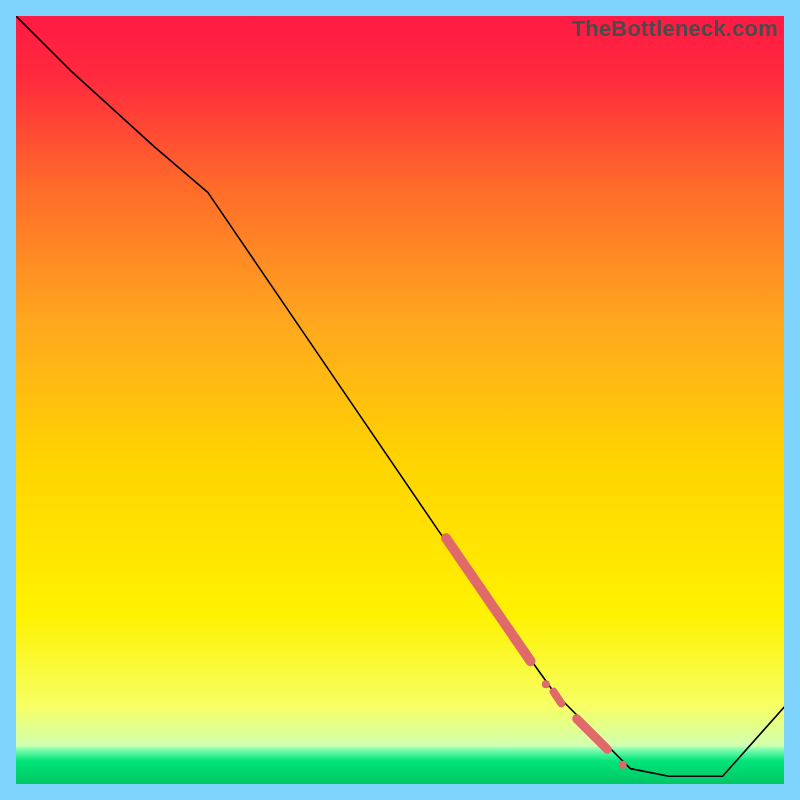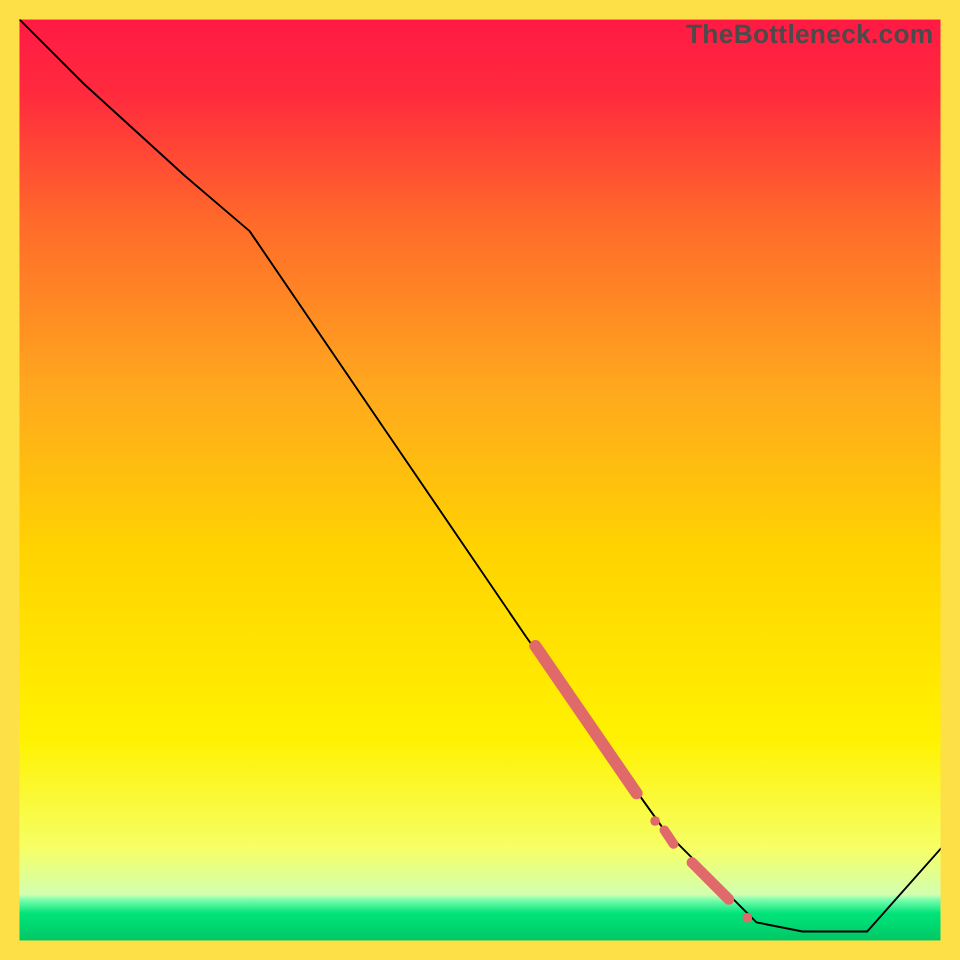--- a/index.html
+++ b/index.html
@@ -7,21 +7,21 @@
     padding: 0;
     width: 800px;
     height: 800px;
     overflow: hidden;
     background: #000;
     font-family: Arial, Helvetica, sans-serif;
   }
   .outer {
     width: 800px;
     height: 800px;
-    background: #fde047;
+    background: #7dd3fc;
     position: relative;
   }
   .plot {
     position: absolute;
     left: 16px;
     top: 16px;
     width: 768px;
     height: 768px;
     overflow: hidden;
   }

